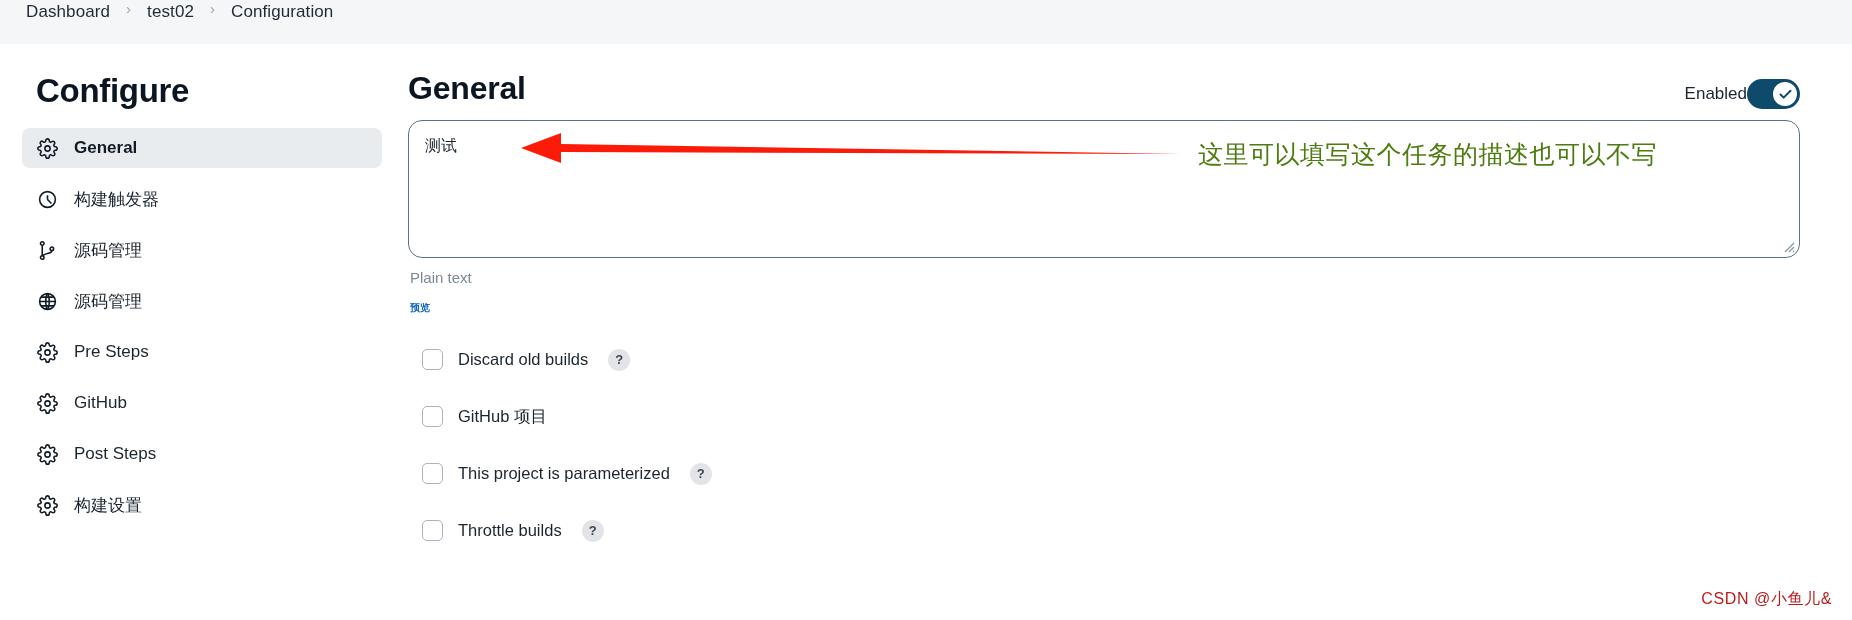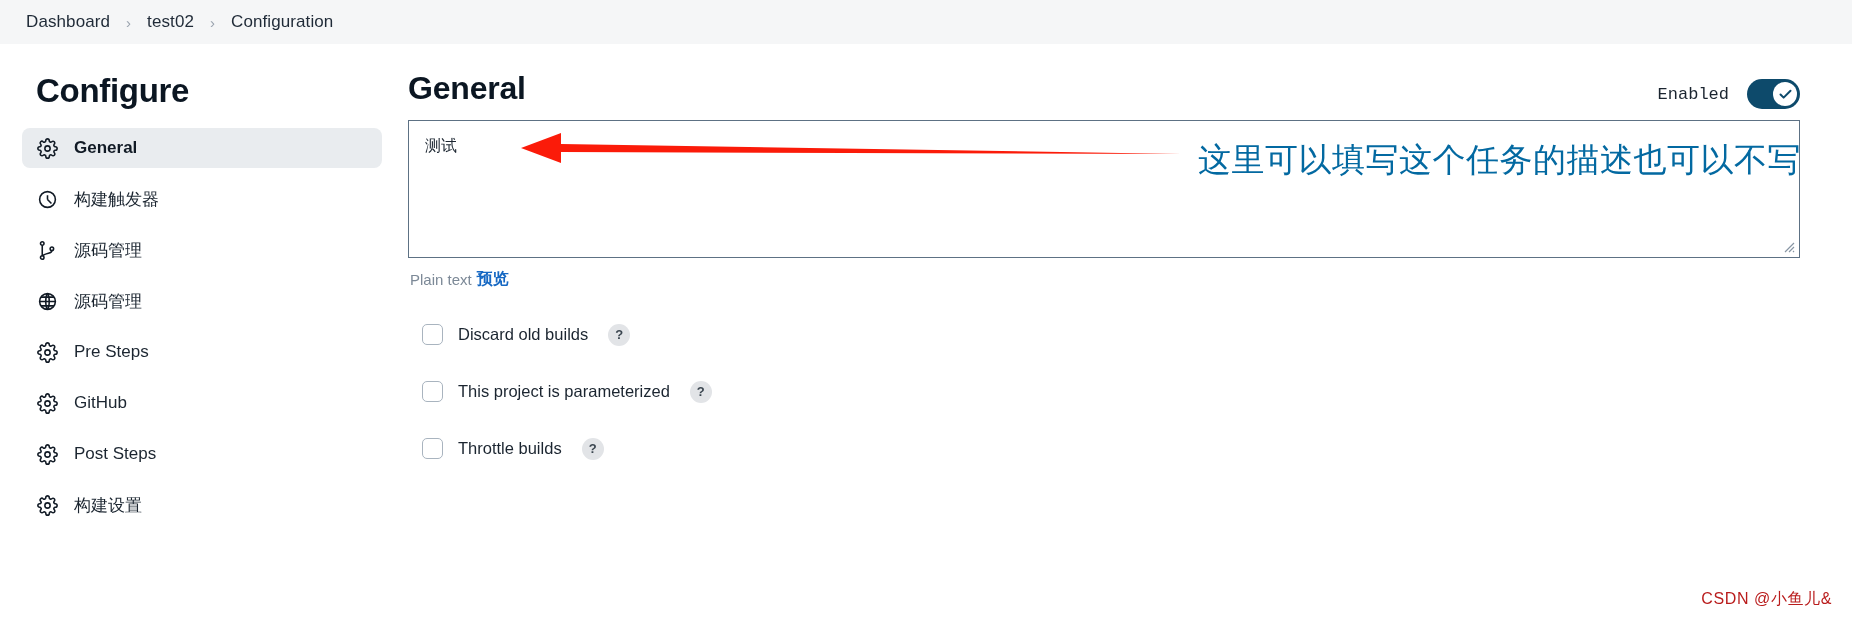--- a/index.html
+++ b/index.html
@@ -8,21 +8,21 @@
     background: #ffffff;
     font-family: "Liberation Sans", "DejaVu Sans", sans-serif;
     overflow: hidden;
   }
 
   
   .breadcrumb-bar {
     height: 44px;
     background: #f5f6f7;
     display: flex;
-    align-items: center;
+    align-items: flex-start;
     padding-left: 14px;
     gap: 2px;
   }
   .crumb {
     font-size: 17px;
     color: #1f2a37;
     padding: 2px 12px;
     letter-spacing: .1px;
     white-space: nowrap;
   }
@@ -97,23 +97,21 @@
     font-weight: 700;
     color: #0b1622;
     letter-spacing: -.2px;
     position: absolute;
     left: 0;
     top: 12px;
   }
   .enabled-wrap {
     display: flex;
     align-items: center;
-    gap: 18px;
     padding-top: 10px;
-    font-family: Liberation Mono, monospace;
   }
   .enabled-label { font-size: 17px; color: #1b2530; }
   .toggle {
     width: 53px; height: 30px;
     border-radius: 16px;
     background: #0d4a6b;
     display: flex;
     align-items: center;
     justify-content: flex-end;
     padding: 0 3px;
@@ -130,45 +128,46 @@
   
   .field-label {
     font-size: 17px;
     color: #1b2530;
     margin: 20px 0 11px 2px;
   }
   .textarea-box {
     position: relative;
     height: 138px;
     border: 1px solid #5d7184;
-    border-radius: 0;
+    border-radius: 14px;
     background: #fff;
     padding: 14px 16px;
   }
   .textarea-value {
     font-size: 16px;
     color: #1b2530;
     line-height: 1.4;
   }
   .resize-grip {
     position: absolute;
     right: 4px; bottom: 4px;
     width: 14px; height: 14px;
   }
   .resize-grip svg { width: 14px; height: 14px; display: block; color: #8896a4; }
 
   .plain-row {
     display: flex;
-    align-items: center;
-    gap: 5px;
+    align-items: flex-start;
+    gap: 15px;
     margin: 11px 0 0 2px;
+    flex-direction: column;
   }
   .plain-text { font-size: 15px; color: #7c8997; }
   .preview-link {
-    font-size: 16px;
+    font-size: 10px;
     color: #1668c3;
     font-weight: 600;
     cursor: pointer;
   }
 
   
   .check-list { margin-top: 29px; padding-left: 14px; }
   .check-row {
     display: flex;
     align-items: center;
@@ -210,22 +209,22 @@
     top: 8px;
     width: 660px;
     height: 40px;
     pointer-events: none;
   }
   .annotation-arrow svg { width: 100%; height: 100%; display: block; }
   .annotation-text {
     position: absolute;
     left: 790px;
     top: 18px;
-    font-size: 33px;
-    color: #0369a1;
+    font-size: 25px;
+    color: #4d7c0f;
     white-space: nowrap;
     letter-spacing: .5px;
   }
   .anno-layer { position: relative; }
 
   
   .watermark {
     position: absolute;
     right: 20px;
     bottom: 10px;
@@ -376,20 +375,24 @@
     </div>
 
     <div class="check-list">
 
       <div class="check-row">
         <span class="checkbox"></span>
         <span class="check-label">Discard old builds</span>
         <span class="help-btn">?</span>
       </div>
 
+      <div class="check-row">
+        <span class="checkbox"></span>
+        <span class="check-label">GitHub 项目</span>
+      </div>
 
       <div class="check-row">
         <span class="checkbox"></span>
         <span class="check-label">This project is parameterized</span>
         <span class="help-btn">?</span>
       </div>
 
       <div class="check-row">
         <span class="checkbox"></span>
         <span class="check-label">Throttle builds</span>

